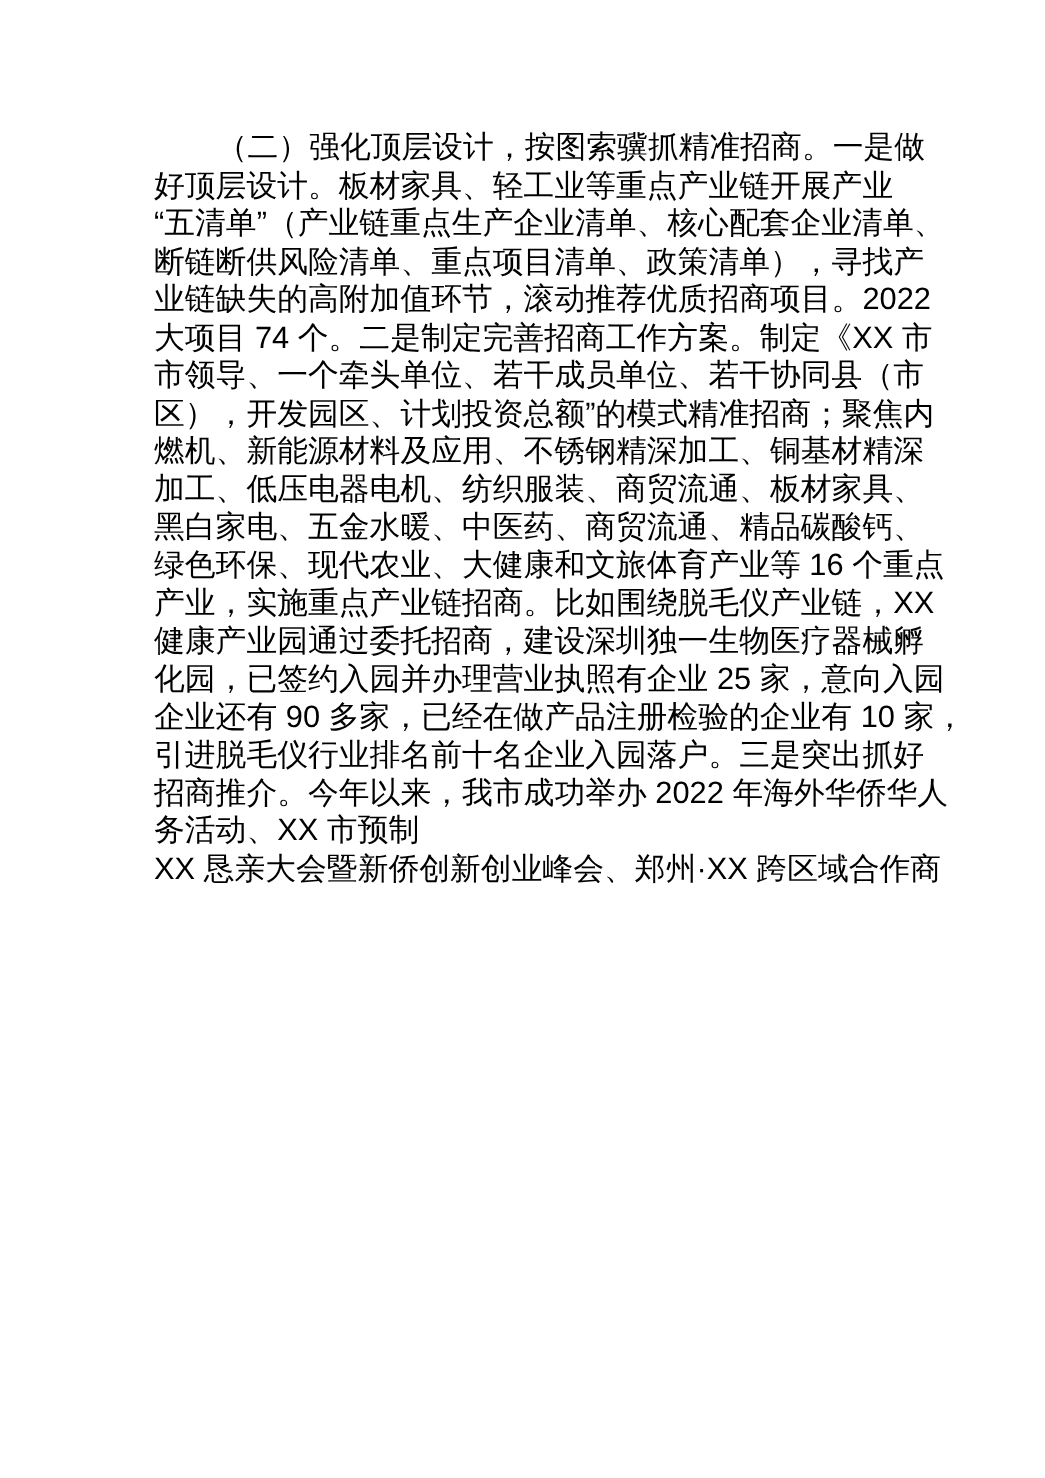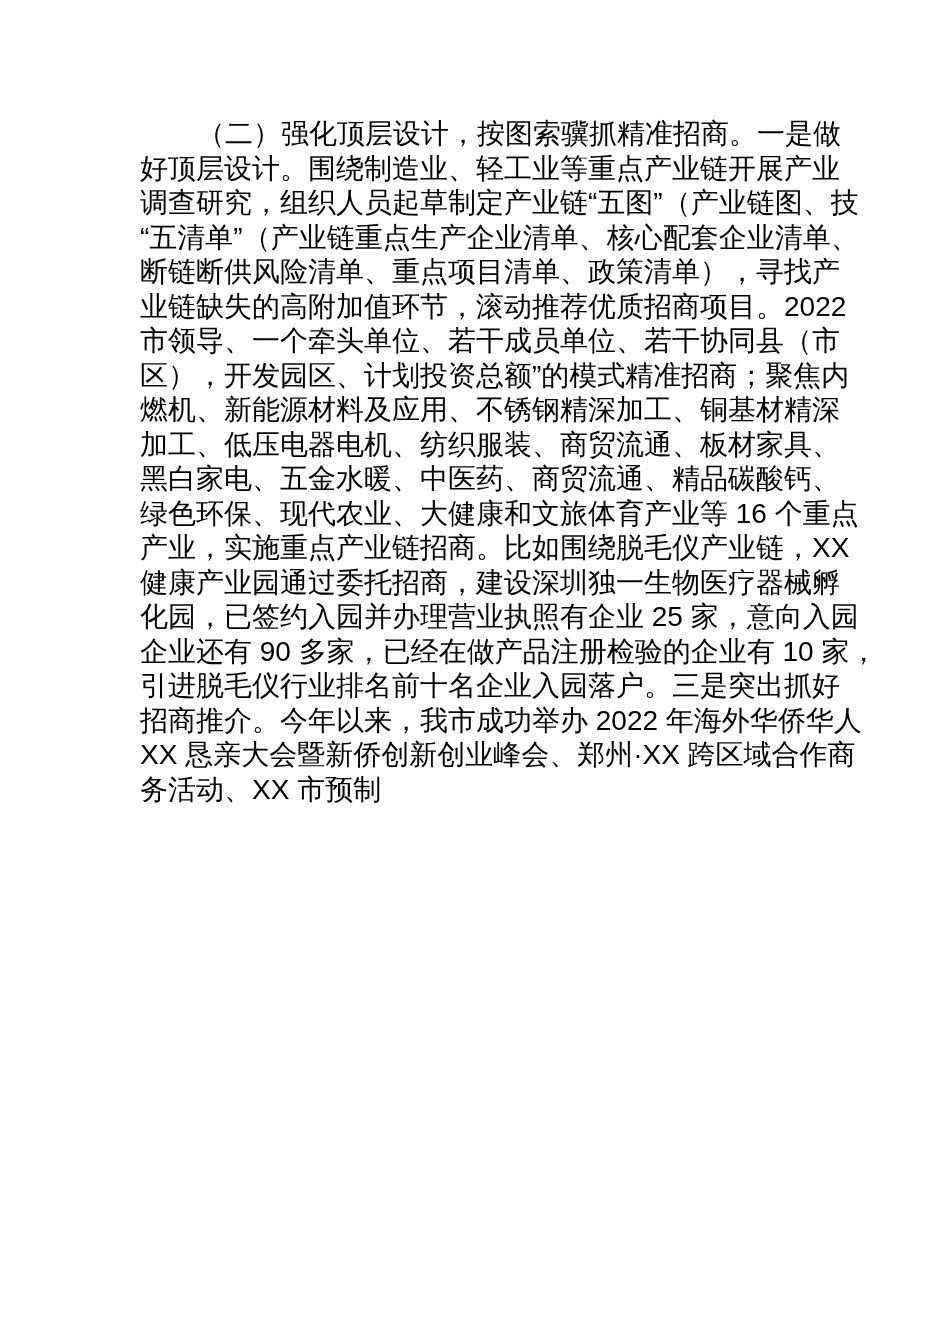--- a/index.html
+++ b/index.html
@@ -43,33 +43,33 @@
   .line.last {
     text-align-last: left;
   }
 </style>
 </head>
 <body>
 
 <div class="page">
   <div class="paragraph">
     <div class="line first">（二）强化顶层设计，按图索骥抓精准招商。一是做</div>
-    <div class="line">好顶层设计。围绕制造业、轻工业等重点产业链开展产业</div>
-    <div class="line">调查研究，组织人员起草制定产业链“五图”（产业链图、技</div>
+    <div class="line">好顶层设计。板材家具、轻工业等重点产业链开展产业</div>
     <div class="line">“五清单”（产业链重点生产企业清单、核心配套企业清单、</div>
     <div class="line">断链断供风险清单、重点项目清单、政策清单），寻找产</div>
     <div class="line">业链缺失的高附加值环节，滚动推荐优质招商项目。2022</div>
+    <div class="line">大项目 74 个。二是制定完善招商工作方案。制定《XX 市</div>
     <div class="line">市领导、一个牵头单位、若干成员单位、若干协同县（市</div>
     <div class="line">区），开发园区、计划投资总额”的模式精准招商；聚焦内</div>
     <div class="line">燃机、新能源材料及应用、不锈钢精深加工、铜基材精深</div>
     <div class="line">加工、低压电器电机、纺织服装、商贸流通、板材家具、</div>
     <div class="line">黑白家电、五金水暖、中医药、商贸流通、精品碳酸钙、</div>
     <div class="line">绿色环保、现代农业、大健康和文旅体育产业等 16 个重点</div>
     <div class="line">产业，实施重点产业链招商。比如围绕脱毛仪产业链，XX</div>
     <div class="line">健康产业园通过委托招商，建设深圳独一生物医疗器械孵</div>
     <div class="line">化园，已签约入园并办理营业执照有企业 25 家，意向入园</div>
     <div class="line">企业还有 90 多家，已经在做产品注册检验的企业有 10 家，</div>
     <div class="line">引进脱毛仪行业排名前十名企业入园落户。三是突出抓好</div>
     <div class="line">招商推介。今年以来，我市成功举办 2022 年海外华侨华人</div>
+    <div class="line last">务活动、XX 市预制</div>
     <div class="line">XX 恳亲大会暨新侨创新创业峰会、郑州·XX 跨区域合作商</div>
-    <div class="line last">务活动、XX 市预制</div>
   </div>
 </div>
 
 </body></html>

